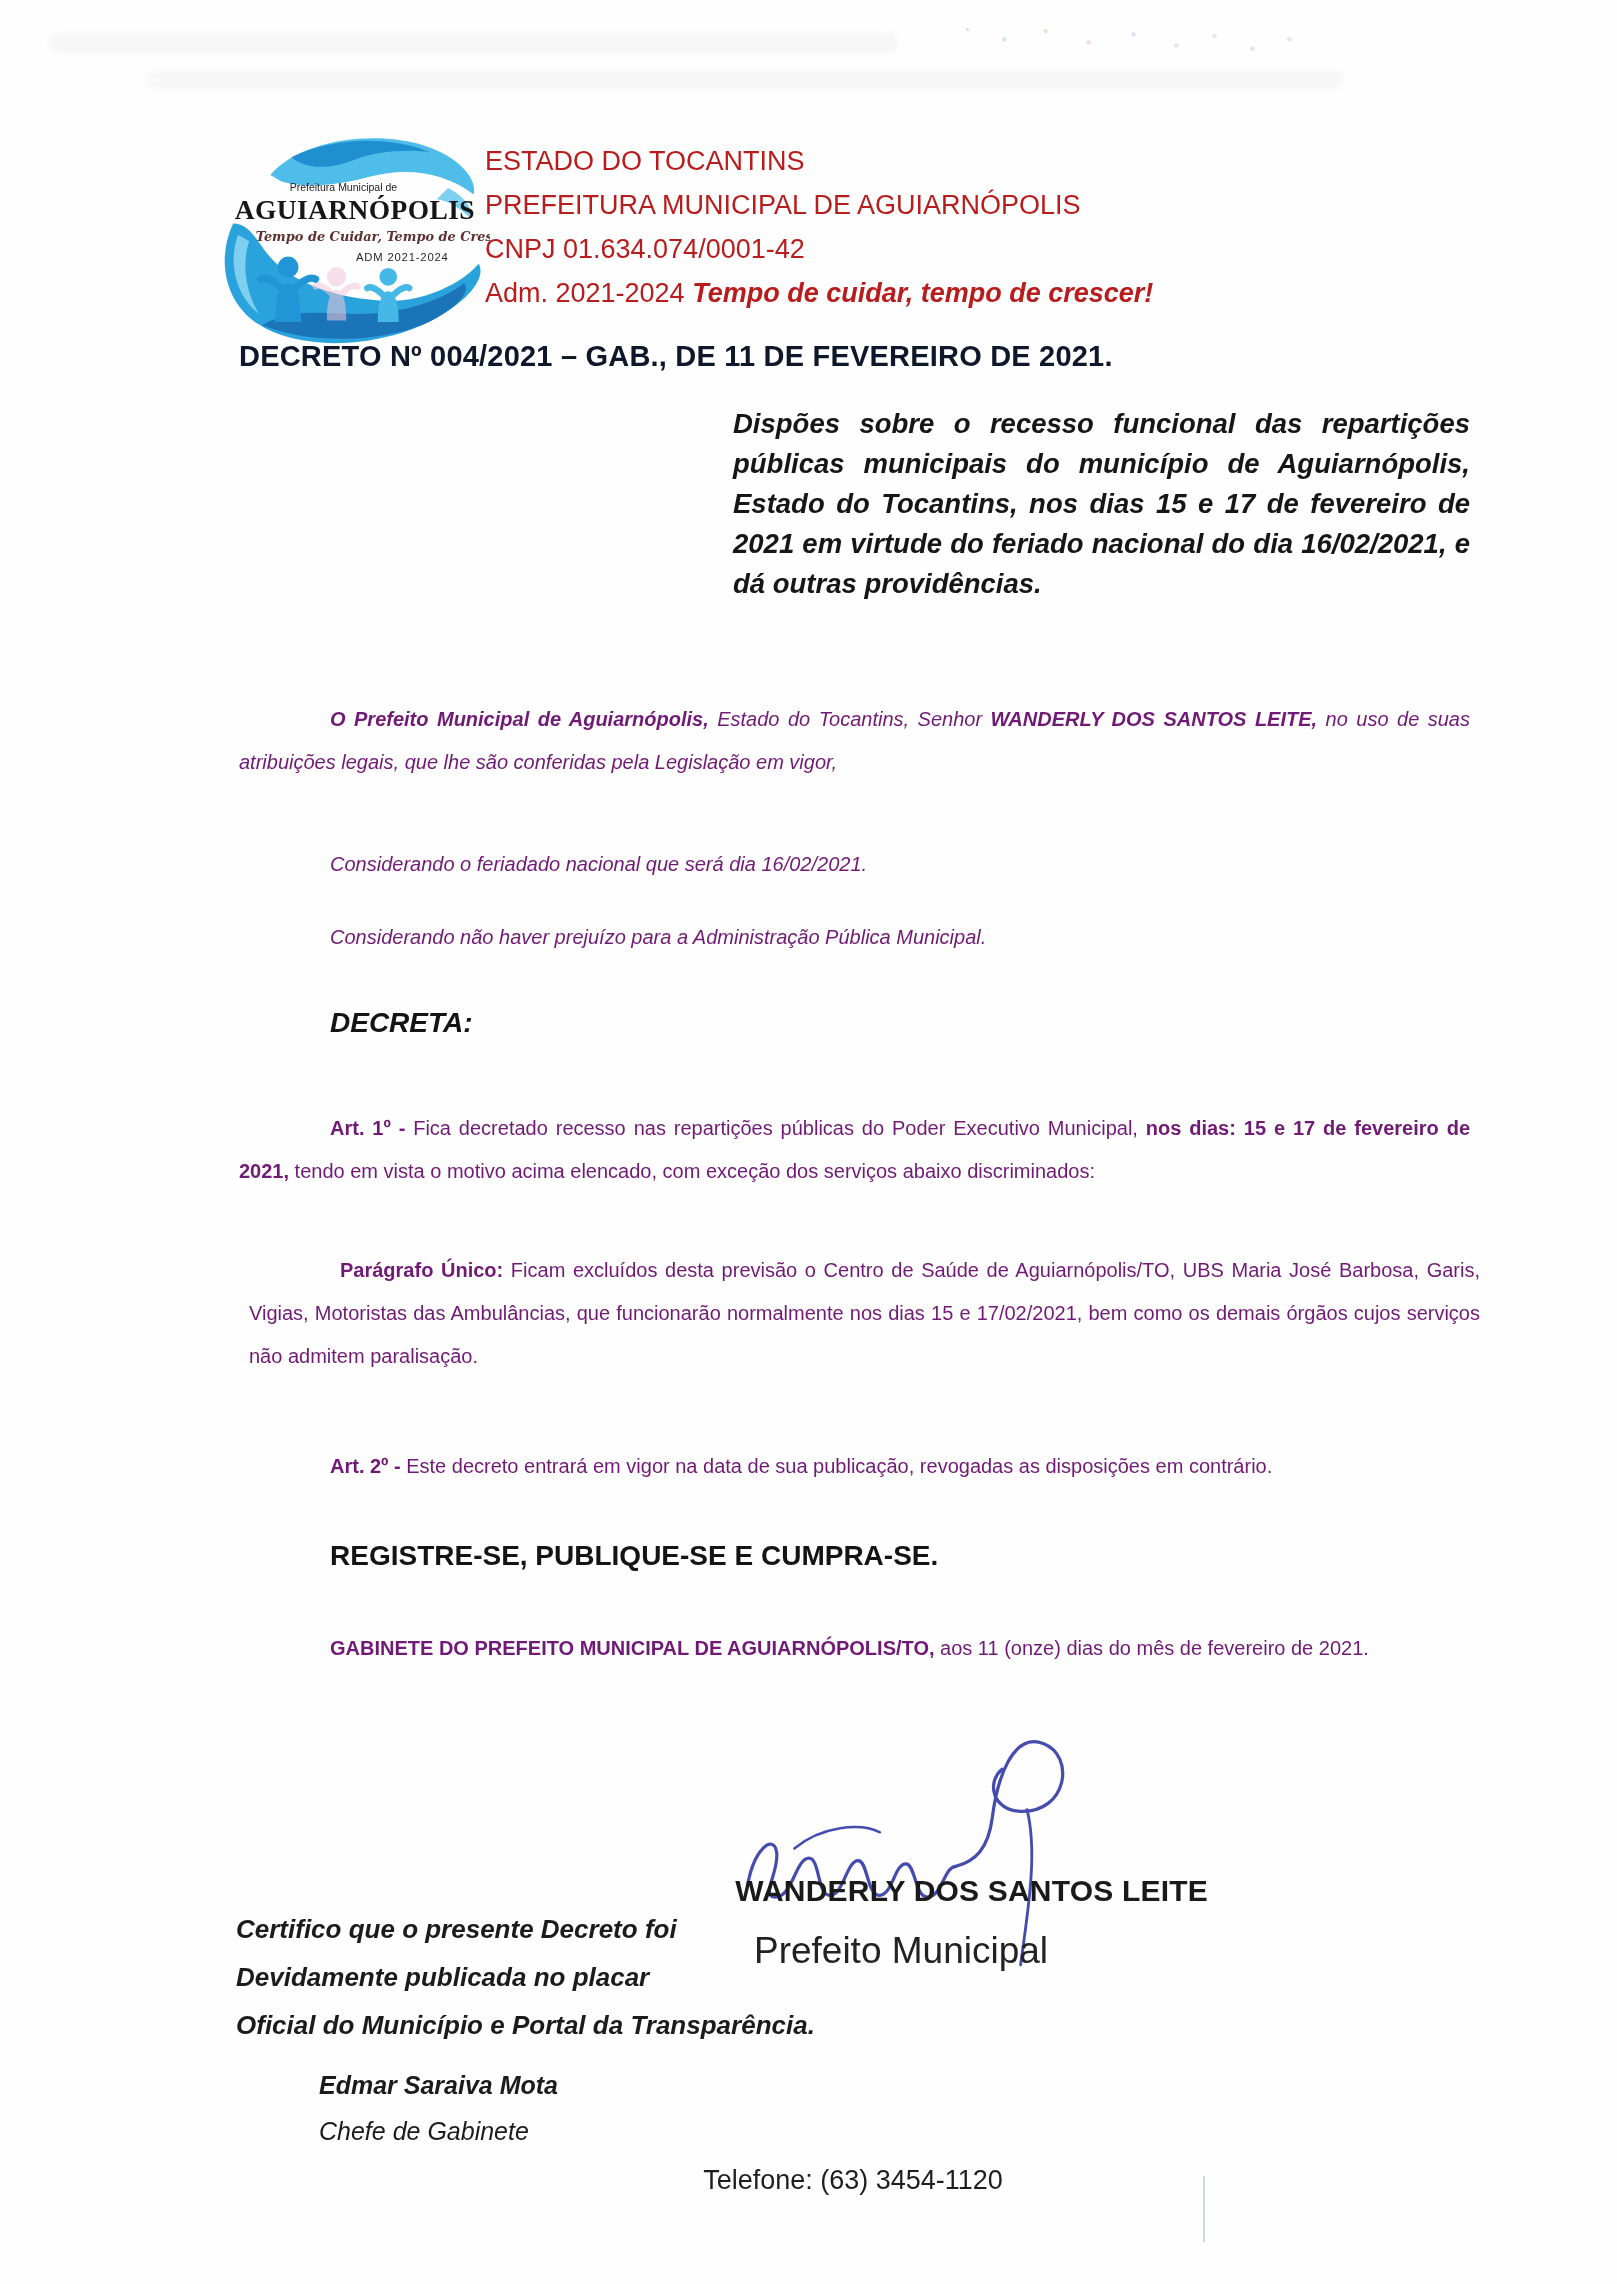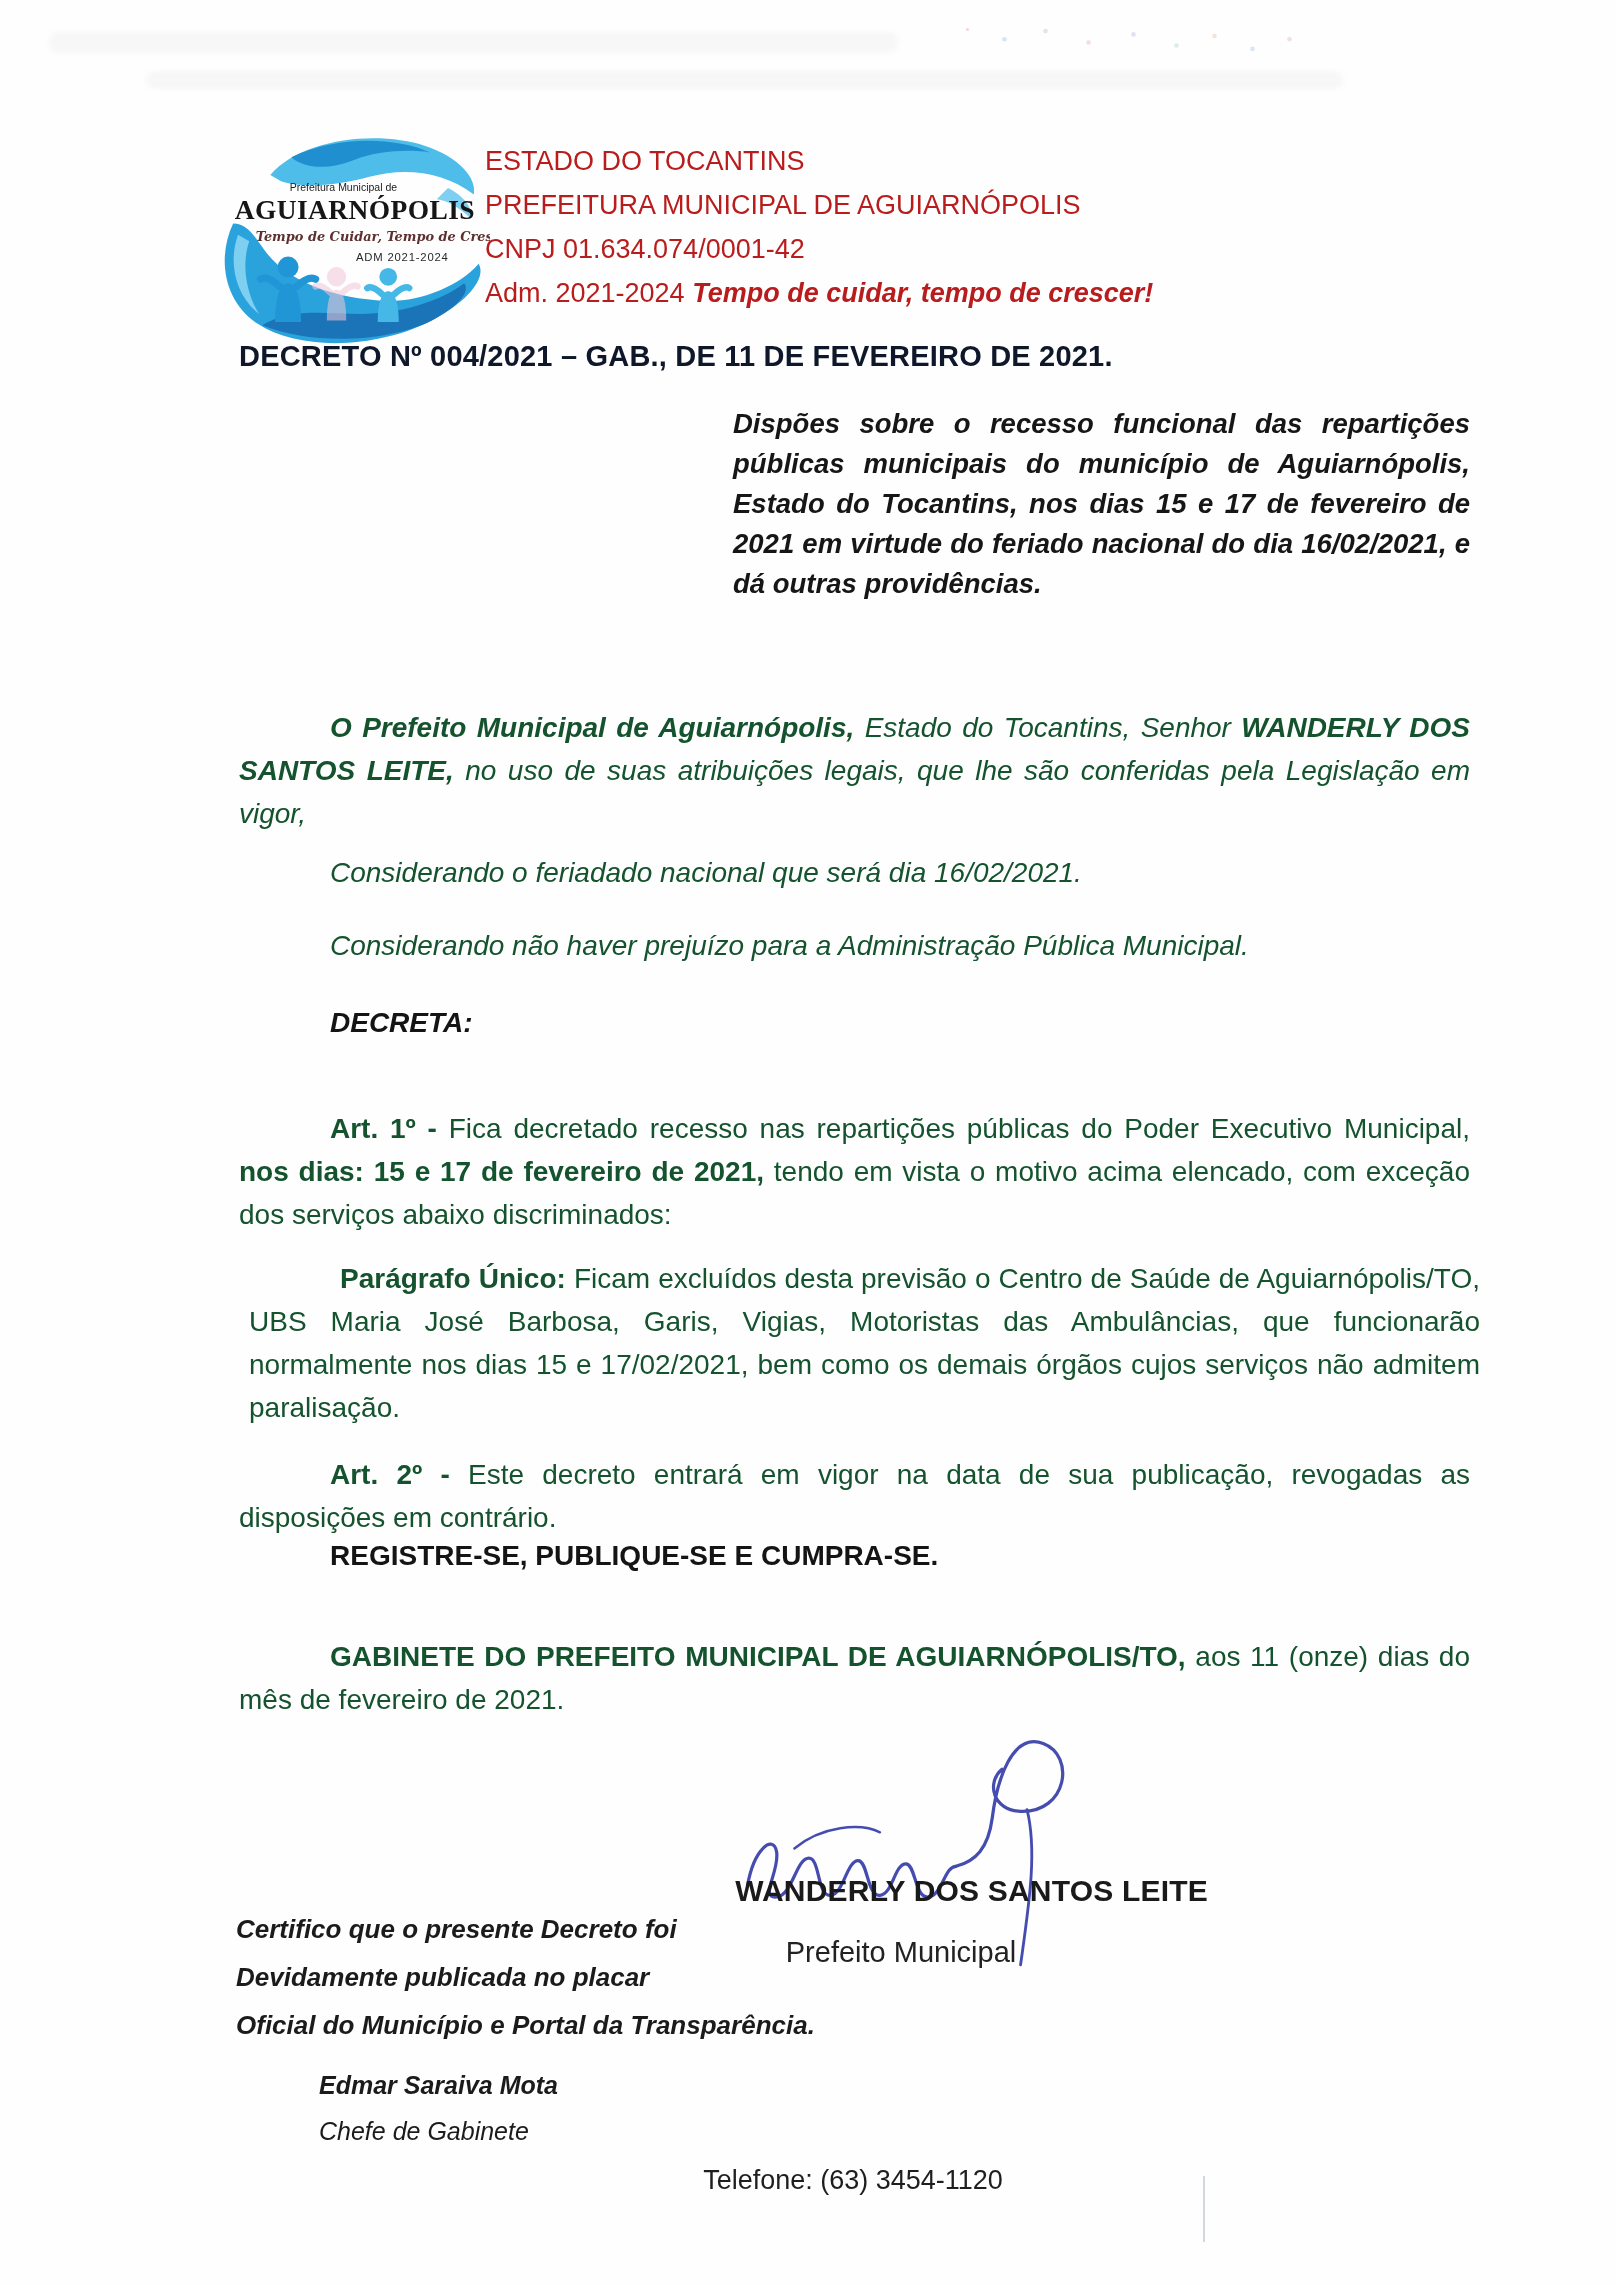--- a/index.html
+++ b/index.html
@@ -19,38 +19,38 @@
     209px 16px 0 0.8px rgba(80,170,100,.2), 247px 6.5px 0 0.8px rgba(200,120,70,.2),
     285px 19.4px 0 0.8px rgba(70,140,210,.2), 322px 9.7px 0 0.8px rgba(170,80,160,.18);}
   .fold-line{position:absolute;width:1.6px;background:rgba(160,170,185,.45);}
 
   
   .header-text{position:absolute;left:485px;top:139px;width:954px;font-size:27px;line-height:44px;color:#b91c1c;}
   .header-text .adm-slogan{font-weight:700;font-style:italic;}
   .doc-title{position:absolute;left:239px;top:340px;font-size:29px;font-weight:700;color:#0f172a;letter-spacing:0.2px;}
 
   
-  .p{position:absolute;font-size:28px;line-height:43px;text-align:justify;color:#14532d;}
+  .p{position:absolute;font-size:20px;line-height:43px;text-align:justify;color:#701a75;}
   .indent{text-indent:91px;}
   .b{font-weight:700;}
   .i{font-style:italic;}
   .bi{font-weight:700;font-style:italic;}
 
   .epigraph{position:absolute;left:733px;top:404px;width:737px;
     font-size:27.5px;line-height:40px;font-weight:700;font-style:italic;text-align:justify;color:#161616;}
 
   .decreta{position:absolute;left:330px;top:1007px;font-size:28px;font-weight:700;font-style:italic;color:#141414;}
   .registre{position:absolute;left:330px;top:1540px;font-size:28px;font-weight:700;color:#141414;}
 
   
   .sig-block{position:absolute;left:594px;top:1690px;width:614px;height:291px;}
   .sig-svg{position:absolute;left:0;top:0;width:614px;height:279px;}
   .sig-name{position:absolute;left:0;top:184px;width:100%;text-align:right;
     font-size:30px;font-weight:700;color:#1a1a1a;letter-spacing:0.2px;}
-  .sig-role{position:absolute;left:0;top:246px;width:100%;text-align:center;font-size:29px;color:#222;}
+  .sig-role{position:absolute;left:0;top:240px;width:100%;text-align:center;font-size:37px;color:#222;}
 
   
   .certifico{position:absolute;left:236px;top:1905px;font-size:26px;line-height:48px;
     font-weight:700;font-style:italic;color:#1b1b1b;}
   .staff{position:absolute;left:319px;top:2062px;font-size:25px;line-height:46px;font-style:italic;color:#1b1b1b;}
   .staff .staff-name{font-weight:700;}
   .page-footer{position:absolute;left:89px;top:2159px;width:1528px;text-align:center;
     font-size:27px;line-height:43px;color:#1e1e1e;}
 
   

